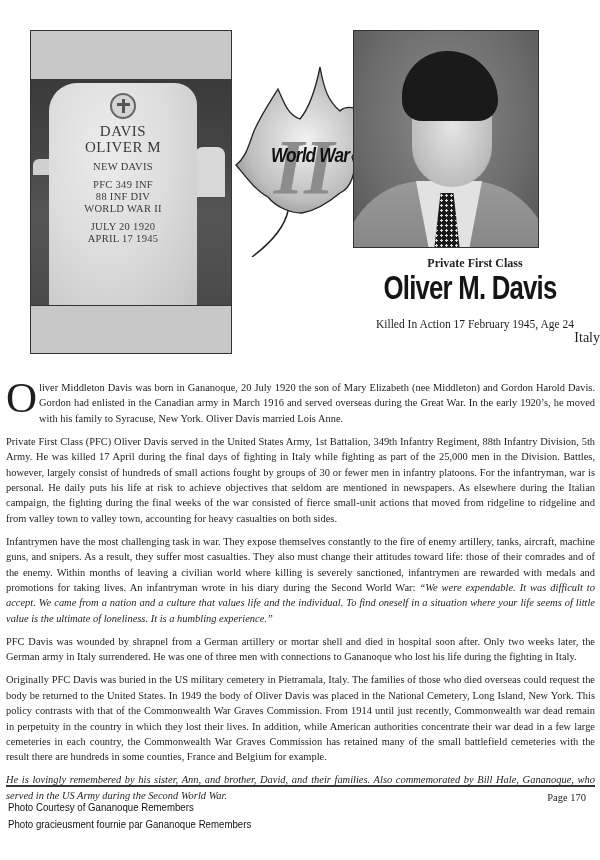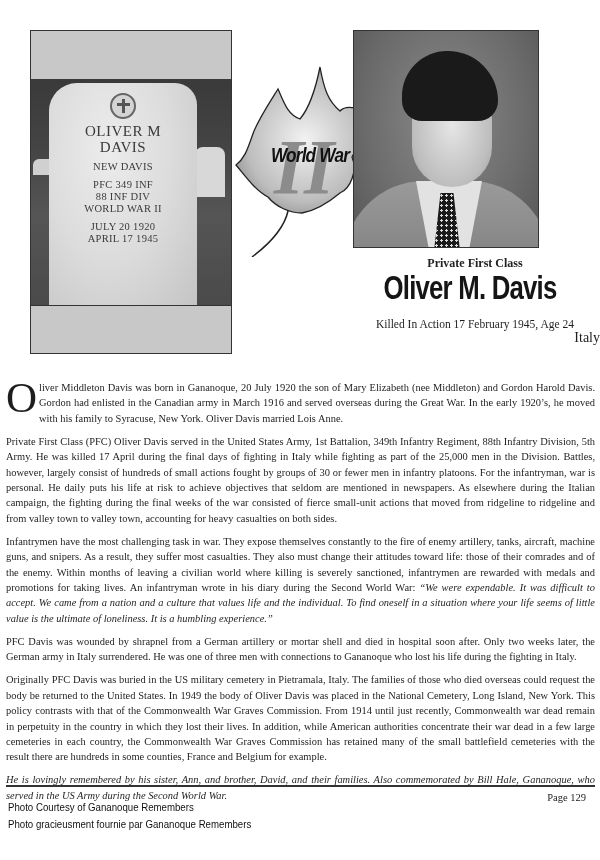--- a/index.html
+++ b/index.html
@@ -78,22 +78,22 @@
 </head>
 <body>
 
 <div class="headstone-photo">
   <div class="sky"></div>
   <div class="scene"></div>
   <div class="bg-stone"></div>
   <div class="bg-stone2"></div>
   <div class="stone">
     <div class="emblem"></div>
+    <div class="l-name">DAVIS</div>
     <div class="l-name">OLIVER M</div>
-    <div class="l-name">DAVIS</div>
     <div class="gap"></div>
     <div class="l-sm">NEW DAVIS</div>
     <div class="gap"></div>
     <div class="l-sm">PFC 349 INF</div>
     <div class="l-sm">88 INF DIV</div>
     <div class="l-sm">WORLD WAR II</div>
     <div class="gap"></div>
     <div class="l-sm">JULY 20 1920</div>
     <div class="l-sm">APRIL 17 1945</div>
   </div>
@@ -134,15 +134,15 @@
 <div class="article">
   <p><span class="dropcap">O</span><span>liver Middleton Davis was born in Gananoque, 20 July 1920 the son of Mary Elizabeth (nee Middleton) and Gordon Harold Davis. Gordon had enlisted in the Canadian army in March 1916 and served overseas during the Great War. In the early 1920’s, he moved with his family to Syracuse, New York. Oliver Davis married Lois Anne.</span></p>
   <p>Private First Class (PFC) Oliver Davis served in the United States Army, 1st Battalion, 349th Infantry Regiment, 88th Infantry Division, 5th Army. He was killed 17 April during the final days of fighting in Italy while fighting as part of the 25,000 men in the Division. Battles, however, largely consist of hundreds of small actions fought by groups of 30 or fewer men in infantry platoons. For the infantryman, war is personal. He daily puts his life at risk to achieve objectives that seldom are mentioned in newspapers. As elsewhere during the Italian campaign, the fighting during the final weeks of the war consisted of fierce small-unit actions that moved from ridgeline to ridgeline and from valley town to valley town, accounting for heavy casualties on both sides.</p>
   <p><span>Infantrymen have the most challenging task in war. They expose themselves constantly to the fire of enemy artillery, tanks, aircraft, machine guns, and snipers. As a result, they suffer most casualties. They also must change their attitudes toward life: those of their comrades and of the enemy. Within months of leaving a civilian world where killing is severely sanctioned, infantrymen are rewarded with medals and promotions for taking lives. An infantryman wrote in his diary during the Second World War: </span><em>“We were expendable. It was difficult to accept. We came from a nation and a culture that values life and the individual. To find oneself in a situation where your life seems of little value is the ultimate of loneliness. It is a humbling experience.”</em></p>
   <p>PFC Davis was wounded by shrapnel from a German artillery or mortar shell and died in hospital soon after. Only two weeks later, the German army in Italy surrendered. He was one of three men with connections to Gananoque who lost his life during the fighting in Italy.</p>
   <p>Originally PFC Davis was buried in the US military cemetery in Pietramala, Italy. The families of those who died overseas could request the body be returned to the United States. In 1949 the body of Oliver Davis was placed in the National Cemetery, Long Island, New York. This policy contrasts with that of the Commonwealth War Graves Commission. From 1914 until just recently, Commonwealth war dead remain in perpetuity in the country in which they lost their lives. In addition, while American authorities concentrate their war dead in a few large cemeteries in each country, the Commonwealth War Graves Commission has retained many of the small battlefield cemeteries with the result there are hundreds in some counties, France and Belgium for example.</p>
   <p><em>He is lovingly remembered by his sister, Ann, and brother, David, and their families. Also commemorated by Bill Hale, Gananoque, who served in the US Army during the Second World War.</em></p>
 </div>
 
 <div class="rule"></div>
-<div class="page-number">Page 129</div>
+<div class="page-number">Page 170</div>
 <div class="credit credit-en">Photo Courtesy of Gananoque Remembers</div>
 <div class="credit credit-fr">Photo gracieusment fournie par Gananoque Remembers</div>
 
 </body></html>

